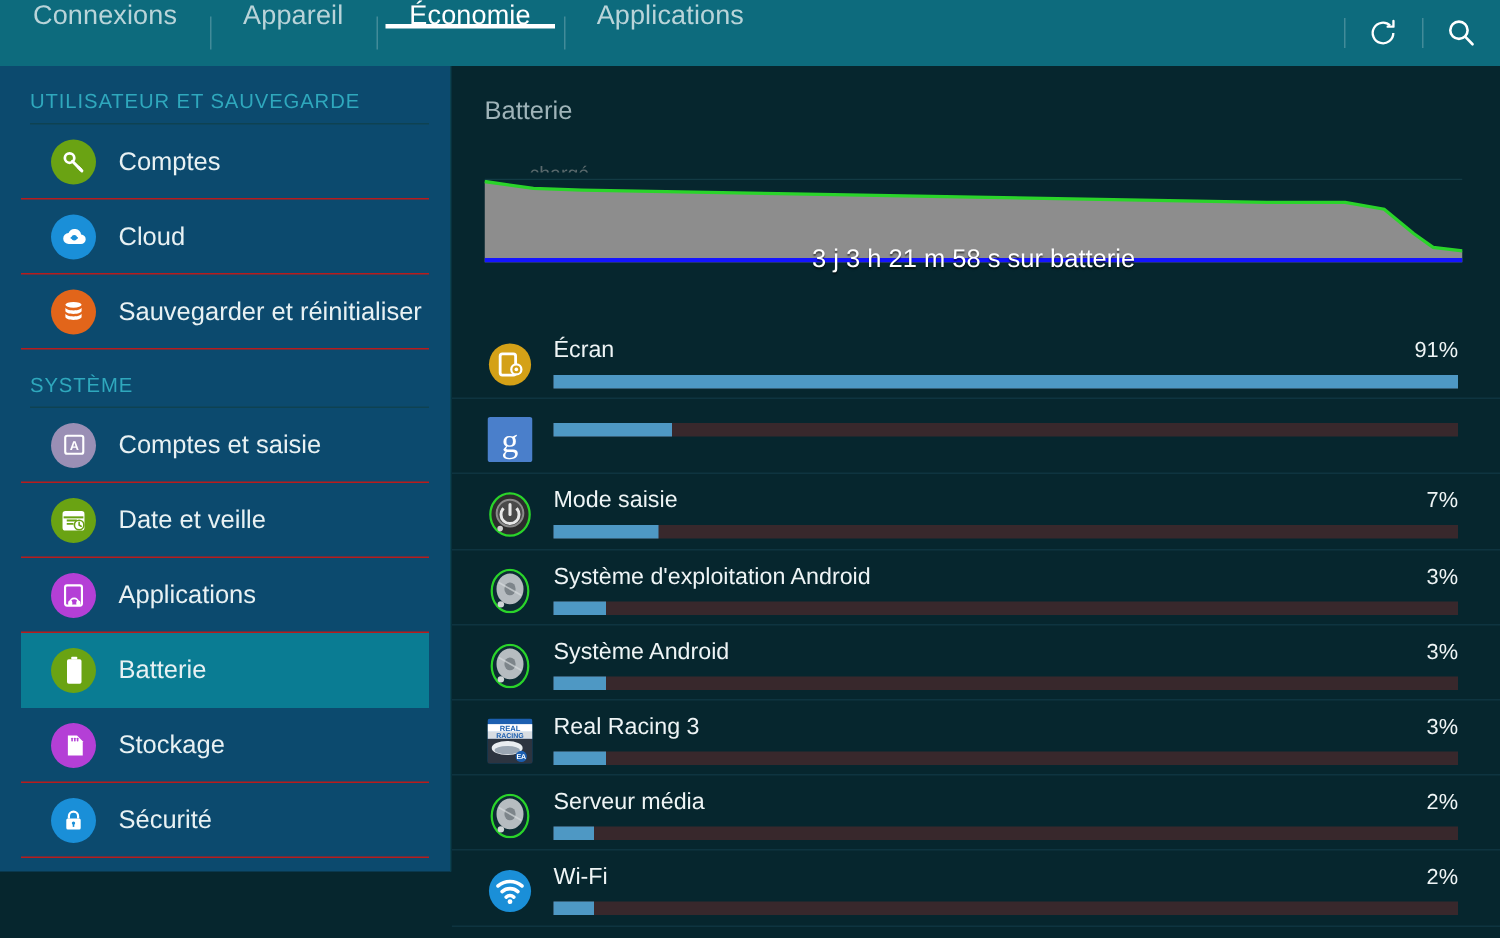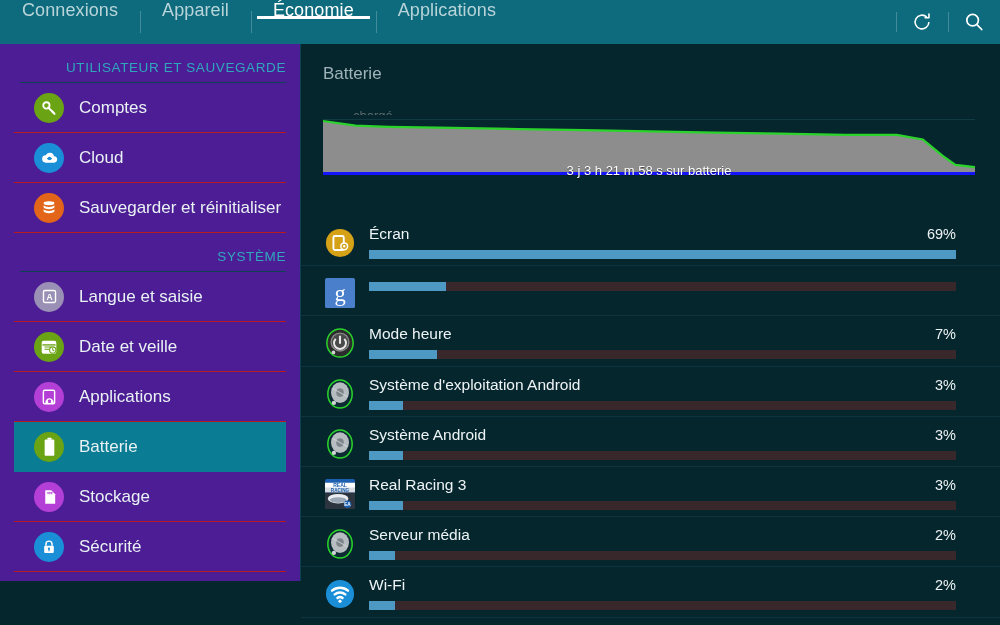--- a/index.html
+++ b/index.html
@@ -58,25 +58,24 @@
   
   .body-wrap {
     position: absolute; top: 44px; left: 0;
     width: 1000px; height: 581px;
     display: flex;
   }
 
   
   .sidebar {
     width: 301px; height: 537px;
-    background: #4c1d95;
+    background: #0c4a6e;
     border-right: 1px solid #0b4150;
     overflow: hidden;
     position: relative;
-    text-align: right;
   }
   .side-group-title {
     font-size: 13.5px;
     color: #2fa8bd;
     letter-spacing: .6px;
     padding: 16px 0 7px 20px;
     border-bottom: 1px solid #0e4252;
     margin: 0 14px 0 20px;
     padding-left: 0;
   }
@@ -134,36 +133,36 @@
     color: #5b6a6d;
     overflow: hidden;
     height: 10px;
     line-height: 22px;
   }
   .chart-svg { display: block; }
   .chart-caption {
     position: absolute;
     left: 0; right: 0; top: 44px;
     text-align: center;
-    font-size: 13px;
+    font-size: 17px;
     color: #ffffff;
     text-shadow: 0 1px 1px rgba(0,0,0,.55);
     pointer-events: none;
   }
 
   
   .list {
     position: absolute;
     left: 0; right: 0; top: 172px; bottom: 0;
     overflow: hidden;
   }
   .row {
     display: flex; align-items: flex-start;
     height: 50.2px;
-    padding: 9px 44px 0 22px;
+    padding: 9px 28px 0 22px;
     border-bottom: 1px solid #0e3440;
     position: relative;
     cursor: pointer;
   }
   .row-icon {
     width: 34px; height: 34px;
     flex: 0 0 34px;
     margin-top: 1px;
     display: flex; align-items: center; justify-content: center;
     position: relative;
@@ -268,21 +267,21 @@
         <span class="side-label">Sauvegarder et réinitialiser</span>
       </div>
       <div class="side-group-title">SYSTÈME</div>
       <div class="side-item">
         <span class="sicon" style="background: rgb(154, 143, 181);">
           <svg width="17" height="17" viewBox="0 0 24 24">
             <rect x="3.5" y="3.5" width="17" height="17" rx="2" fill="none" stroke="white" stroke-width="2"></rect>
             <text x="12" y="17" text-anchor="middle" font-size="12" font-family="Liberation Sans, sans-serif" fill="white" font-weight="bold">A</text>
           </svg>
         </span>
-        <span class="side-label">Langue et saisie</span>
+        <span class="side-label">Comptes et saisie</span>
       </div>
       <div class="side-item">
         <span class="sicon" style="background: rgb(106, 163, 19);">
           <svg width="18" height="18" viewBox="0 0 24 24" fill="none" stroke="white" stroke-width="1.9">
             <rect x="3.2" y="4.6" width="17.6" height="15.4" rx="1.6" fill="white"></rect>
             <path d="M3.2 9.2h17.6" stroke="#6aa313" stroke-width="1.8"></path>
             <path d="M6 12h9M6 15h6" stroke="#6aa313" stroke-width="1.6"></path>
             <circle cx="17" cy="16" r="4.2" fill="white" stroke="#6aa313" stroke-width="1.4"></circle>
             <path d="M17 13.6V16l1.8 1.1" stroke="#6aa313" stroke-width="1.4" stroke-linecap="round"></path>
           </svg>
@@ -353,21 +352,21 @@
             <svg width="30" height="30" viewBox="0 0 32 32">
               <circle cx="16" cy="16" r="15" fill="#d4a117"></circle>
               <rect x="9" y="8.5" width="11" height="15" rx="1.6" fill="none" stroke="#fff" stroke-width="2"></rect>
               <circle cx="20.5" cy="19.5" r="3.6" fill="#d4a117" stroke="#fff" stroke-width="1.6"></circle>
               <circle cx="20.5" cy="19.5" r="1.3" fill="#fff"></circle>
             </svg>
           </span>
           <div class="row-body">
             <div class="row-head">
               <span class="row-name">Écran</span>
-              <span class="row-pct">69%</span>
+              <span class="row-pct">91%</span>
             </div>
             <div class="bar-track" style="background: rgb(56, 40, 44);">
               <div class="bar-fill" style="background: rgb(78, 152, 196); width: 100%;"></div>
             </div>
           </div>
         </div>
         <div class="row">
           <span class="row-icon">
             <svg width="30" height="30" viewBox="0 0 32 32">
               <rect width="32" height="32" rx="2" fill="#4a7fcb"></rect>
@@ -385,21 +384,21 @@
             <svg width="30" height="30" viewBox="0 0 32 32">
               <ellipse cx="16" cy="16" rx="14" ry="15" fill="#2c2c2c" stroke="#2ad42a" stroke-width="1.6"></ellipse>
               <circle cx="16" cy="15" r="9.5" fill="#4a4a4a" stroke="#8a8a8a" stroke-width="1.4"></circle>
               <path d="M16 9v7" stroke="#e8e8e8" stroke-width="2.2" stroke-linecap="round"></path>
               <path d="M11.4 11.6a6.4 6.4 0 1 0 9.2 0" fill="none" stroke="#e8e8e8" stroke-width="2.1"></path>
               <circle cx="9" cy="26" r="2" fill="#cfcfcf"></circle>
             </svg>
           </span>
           <div class="row-body">
             <div class="row-head">
-              <span class="row-name">Mode heure</span>
+              <span class="row-name">Mode saisie</span>
               <span class="row-pct">7%</span>
             </div>
             <div class="bar-track" style="background: rgb(56, 40, 44);">
               <div class="bar-fill" style="background: rgb(78, 152, 196); width: 11.64%;"></div>
             </div>
           </div>
         </div>
         <div class="row">
           <span class="row-icon">
             <svg width="30" height="30" viewBox="0 0 32 32">

